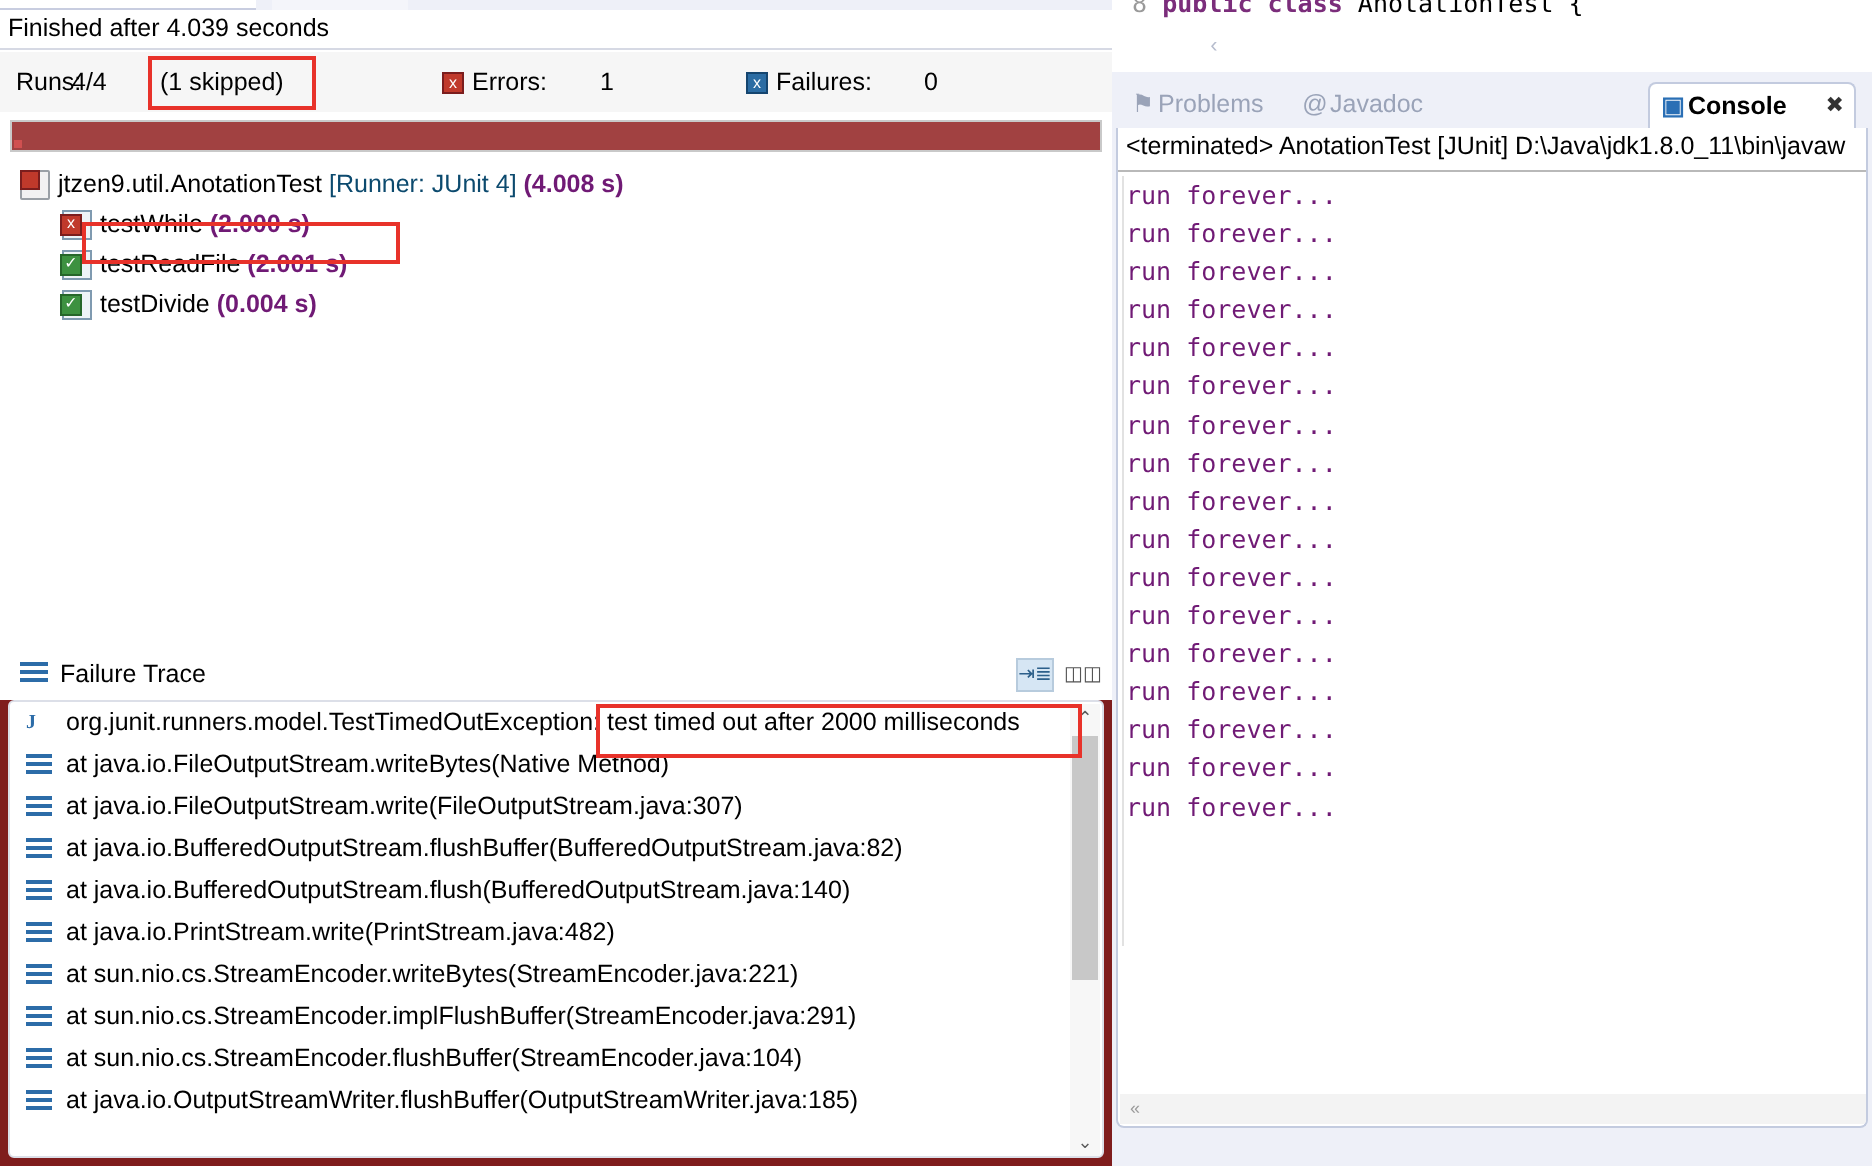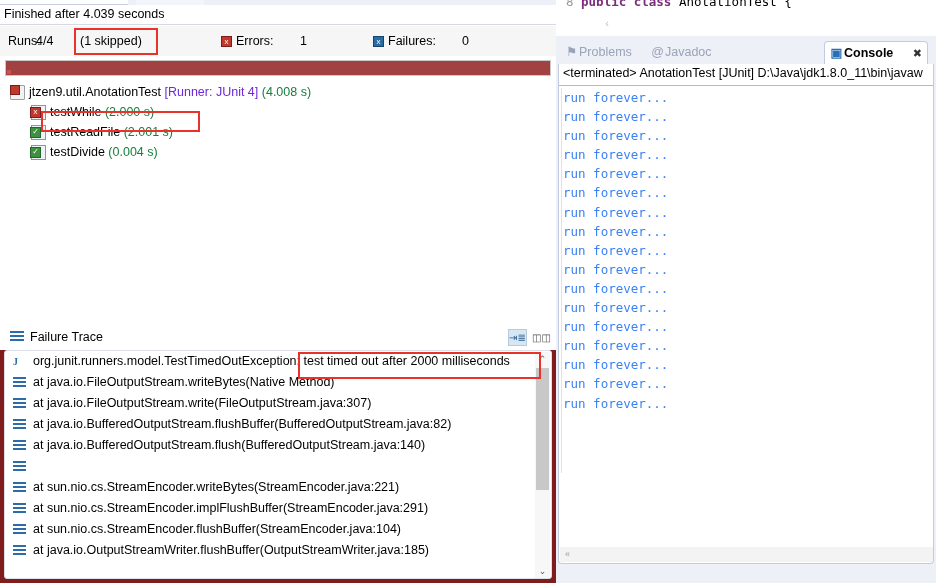--- a/index.html
+++ b/index.html
@@ -89,22 +89,22 @@
     position:absolute; left:0; top:82px; width:556px; height:242px;
     background:#ffffff; overflow:hidden;
   }
   .tree-row { position:relative; height:20px; white-space:nowrap; }
   .tree-row .twisty {
     position:absolute; left:10px; top:5px; width:10px; height:10px;
     color:#3b4a5a; font-size:10px; line-height:10px;
   }
   .tree-row .ticon { position:absolute; top:3px; width:15px; height:15px; }
   .tree-row .tlabel { position:absolute; line-height:20px; font-size:12.5px; }
-  .tlabel .dim { color:#6d28d9; }
-  .tlabel .time { color:#15803d; }
+  .tlabel .dim { color:#0c4a6e; }
+  .tlabel .time { color:#701a75;font-weight:bold; }
 
   
   .ic-class {
     background:#f2f2f2; border:1px solid #9aa0a6;
     border-radius:1px;
   }
   .ic-class::after {
     content:''; position:absolute; left:-1px; top:-1px;
     width:8px; height:8px; background:#c0392b; border:1px solid #7b1d1d;
   }
@@ -240,21 +240,21 @@
   #console-terminated {
     position:absolute; left:4px; top:2px; white-space:nowrap;
     font-size:12.5px; color:#000;
   }
   #console-divider {
     position:absolute; left:0; top:21px; width:376px; height:1px; background:#b9b9b9;
   }
   #console-out {
     position:absolute; left:4px; top:24px; width:360px;
     font-family:"DejaVu Sans Mono", monospace; font-size:12.5px;
-    line-height:19.1px; color:#3b82f6; white-space:pre;
+    line-height:19.1px; color:#701a75; white-space:pre;
   }
   #console-leftrule {
     position:absolute; left:2px; top:24px; width:1px; height:385px; background:#e2e2e2;
   }
   #console-hscroll {
     position:absolute; left:1px; bottom:1px; width:374px; height:15px;
     background:#f3f3f3;
   }
   #console-hscroll .arrow {
     position:absolute; left:0; top:0; width:15px; height:15px;
@@ -365,20 +365,21 @@
                 <i></i>
               </span>
               <span class="tr-text">at java.io.BufferedOutputStream.flush(BufferedOutputStream.java:140)</span>
             </div>
             <div class="trace-row">
               <span class="tr-icon stack">
                 <i></i>
                 <i></i>
                 <i></i>
               </span>
+              <span class="tr-text">at java.io.PrintStream.write(PrintStream.java:482)</span>
             </div>
             <div class="trace-row">
               <span class="tr-icon stack">
                 <i></i>
                 <i></i>
                 <i></i>
               </span>
               <span class="tr-text">at sun.nio.cs.StreamEncoder.writeBytes(StreamEncoder.java:221)</span>
             </div>
             <div class="trace-row">

